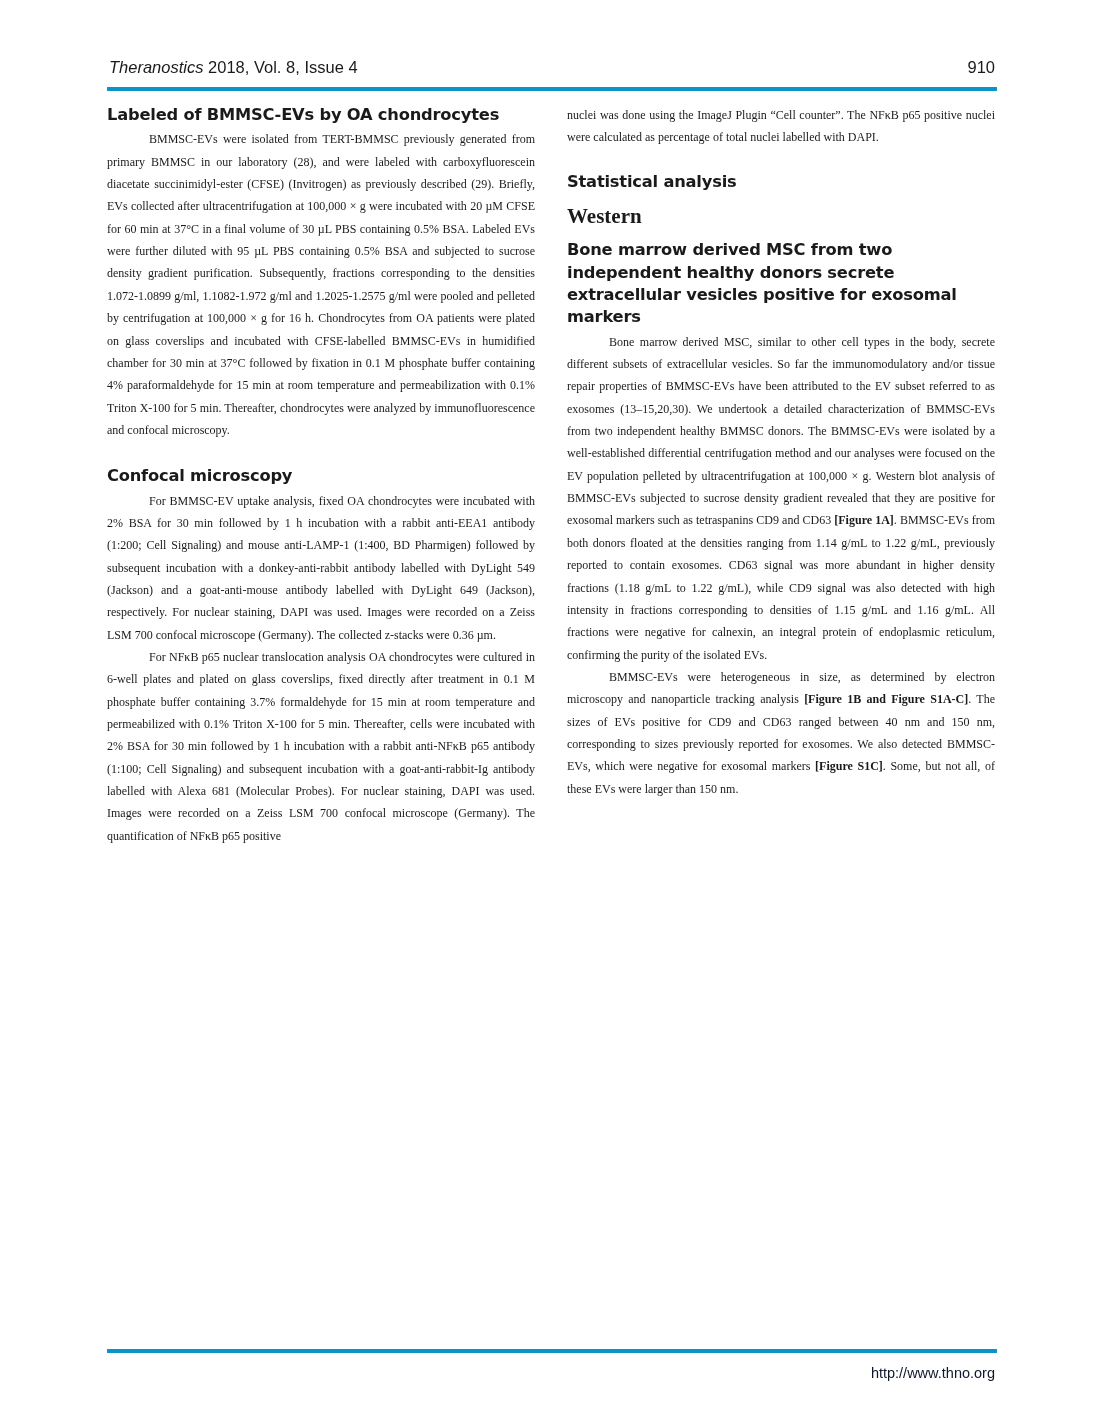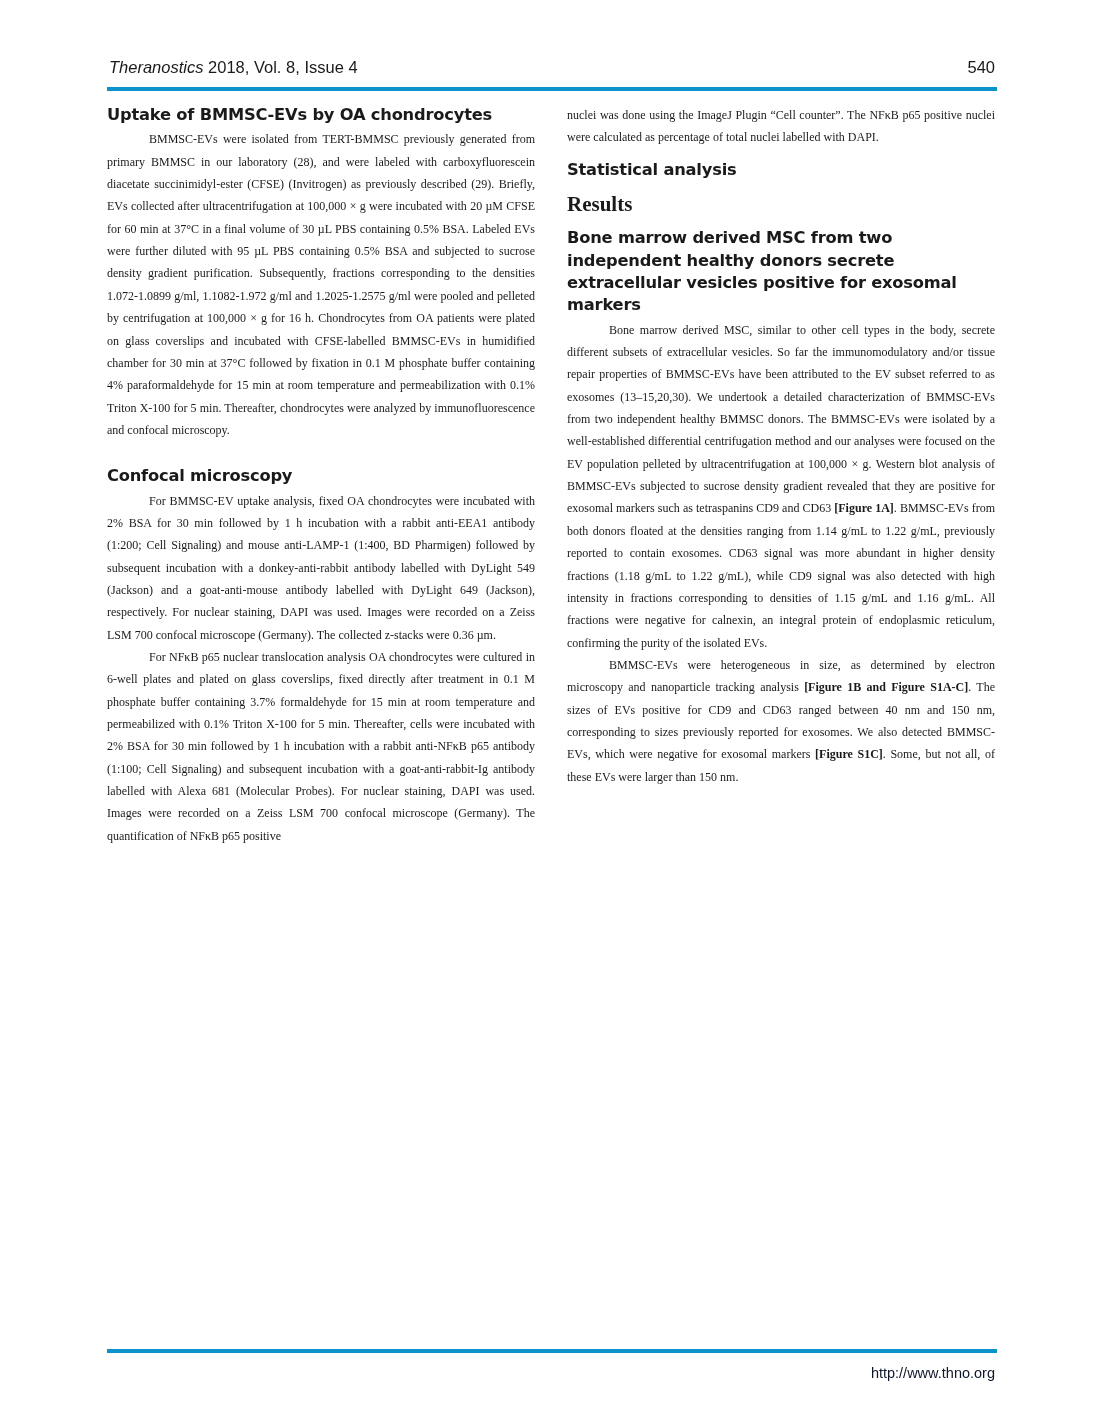--- a/index.html
+++ b/index.html
@@ -29,44 +29,44 @@
   p.body.noindent { text-indent: 0; }
   .b { font-weight: bold; }
 </style>
 </head>
 <body>
 
 <div class="page">
 
   <div class="running-header">
     <span class="journal">Theranostics</span><span> 2018, Vol. 8, Issue 4</span>
-    <span class="pagenum">540</span>
+    <span class="pagenum">910</span>
   </div>
   <div class="rule top"></div>
 
   <div class="col left">
     <div>
-      <div class="h3">Uptake of BMMSC-EVs by OA chondrocytes</div>
+      <div class="h3">Labeled of BMMSC-EVs by OA chondrocytes</div>
       <p class="body"><span>BMMSC-EVs were isolated from TERT-BMMSC previously generated from primary BMMSC in our laboratory (28), and were labeled with carboxyfluorescein diacetate succinimidyl-ester (CFSE) (Invitrogen) as previously described (29). Briefly, EVs collected after ultracentrifugation at 100,000 × g were incubated with 20 µM CFSE for 60 min at 37°C in a final volume of 30 µL PBS containing 0.5% BSA. Labeled EVs were further diluted with 95 µL PBS containing 0.5% BSA and subjected to sucrose density gradient purification. Subsequently, fractions corresponding to the densities 1.072-1.0899 g/ml, 1.1082-1.972 g/ml and 1.2025-1.2575 g/ml were pooled and pelleted by centrifugation at 100,000 × g for 16 h. Chondrocytes from OA patients were plated on glass coverslips and incubated with CFSE-labelled BMMSC-EVs in humidified chamber for 30 min at 37°C followed by fixation in 0.1 M phosphate buffer containing 4% paraformaldehyde for 15 min at room temperature and permeabilization with 0.1% Triton X-100 for 5 min. Thereafter, chondrocytes were analyzed by immunofluorescence and confocal microscopy.</span></p>
     </div>
     <div>
       <div class="h3" style="margin-top:24px;">Confocal microscopy</div>
       <p class="body"><span>For BMMSC-EV uptake analysis, fixed OA chondrocytes were incubated with 2% BSA for 30 min followed by 1 h incubation with a rabbit anti-EEA1 antibody (1:200; Cell Signaling) and mouse anti-LAMP-1 (1:400, BD Pharmigen) followed by subsequent incubation with a donkey-anti-rabbit antibody labelled with DyLight 549 (Jackson) and a goat-anti-mouse antibody labelled with DyLight 649 (Jackson), respectively. For nuclear staining, DAPI was used. Images were recorded on a Zeiss LSM 700 confocal microscope (Germany). The collected z-stacks were 0.36 µm.</span></p>
       <p class="body"><span>For NFκB p65 nuclear translocation analysis OA chondrocytes were cultured in 6-well plates and plated on glass coverslips, fixed directly after treatment in 0.1 M phosphate buffer containing 3.7% formaldehyde for 15 min at room temperature and permeabilized with 0.1% Triton X-100 for 5 min. Thereafter, cells were incubated with 2% BSA for 30 min followed by 1 h incubation with a rabbit anti-NFκB p65 antibody (1:100; Cell Signaling) and subsequent incubation with a goat-anti-rabbit-Ig antibody labelled with Alexa 681 (Molecular Probes). For nuclear staining, DAPI was used. Images were recorded on a Zeiss LSM 700 confocal microscope (Germany). The quantification of NFκB p65 positive</span></p>
     </div>
   </div>
 
   <div class="col right">
     <p class="body noindent"><span>nuclei was done using the ImageJ Plugin “Cell counter”. The NFκB p65 positive nuclei were calculated as percentage of total nuclei labelled with DAPI.</span></p>
 
     <div>
-      <div class="h3" style="margin-top:10px;">Statistical analysis</div>
+      <div class="h3" style="margin-top:22px;">Statistical analysis</div>
     </div>
 
-    <div class="h2">Results</div>
+    <div class="h2">Western</div>
 
     <div>
       <div class="h3">Bone marrow derived MSC from two independent healthy donors secrete extracellular vesicles positive for exosomal markers</div>
       <p class="body"><span>Bone marrow derived MSC, similar to other cell types in the body, secrete different subsets of extracellular vesicles. So far the immunomodulatory and/or tissue repair properties of BMMSC-EVs have been attributed to the EV subset referred to as exosomes (13–15,20,30). We undertook a detailed characterization of BMMSC-EVs from two independent healthy BMMSC donors. The BMMSC-EVs were isolated by a well-established differential centrifugation method and our analyses were focused on the EV population pelleted by ultracentrifugation at 100,000 × g. Western blot analysis of BMMSC-EVs subjected to sucrose density gradient revealed that they are positive for exosomal markers such as tetraspanins CD9 and CD63 </span><span class="b">[Figure 1A]</span><span>. BMMSC-EVs from both donors floated at the densities ranging from 1.14 g/mL to 1.22 g/mL, previously reported to contain exosomes. CD63 signal was more abundant in higher density fractions (1.18 g/mL to 1.22 g/mL), while CD9 signal was also detected with high intensity in fractions corresponding to densities of 1.15 g/mL and 1.16 g/mL. All fractions were negative for calnexin, an integral protein of endoplasmic reticulum, confirming the purity of the isolated EVs.</span></p>
       <p class="body"><span>BMMSC-EVs were heterogeneous in size, as determined by electron microscopy and nanoparticle tracking analysis </span><span class="b">[Figure 1B and Figure S1A-C]</span><span>. The sizes of EVs positive for CD9 and CD63 ranged between 40 nm and 150 nm, corresponding to sizes previously reported for exosomes. We also detected BMMSC-EVs, which were negative for exosomal markers </span><span class="b">[Figure S1C]</span><span>. Some, but not all, of these EVs were larger than 150 nm.</span></p>
     </div>
   </div>
 
   <div class="rule bottom"></div>
   <div class="footer-url">http://www.thno.org</div>

